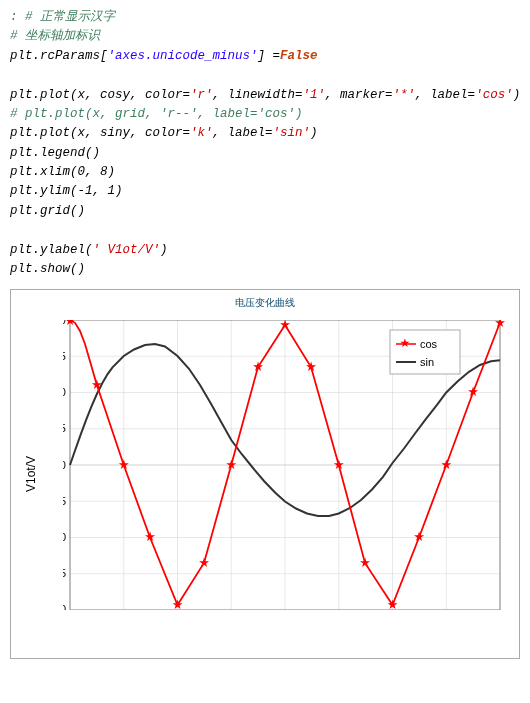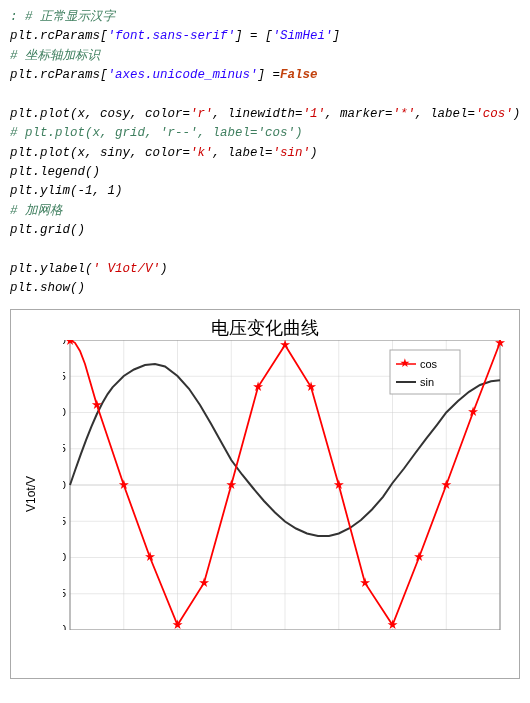--- a/index.html
+++ b/index.html
@@ -34,22 +34,22 @@
       margin: 4px 10px 10px 10px;
       border: 1px solid #aaa;
       background: #fff;
       position: relative;
       height: 370px;
     }
 
     .chart-title {
       text-align: center;
       font-family: SimHei, 'Microsoft YaHei', sans-serif;
-      font-size: 18px;
-      color: #000000;
+      font-size: 10px;
+      color: #0c4a6e;
       padding: 6px 0 2px 0;
     }
 
     .chart-area {
       position: absolute;
       left: 52px;
       right: 12px;
       top: 30px;
       bottom: 48px;
     }
@@ -68,30 +68,29 @@
       font-size: 12px;
       color: #000;
       white-space: nowrap;
     }
   </style>
 </head>
 <body>
 
 <div class="code-section">
   <div class="code-line comment">: # 正常显示汉字</div>
-  <div class="code-line plain">plt.rcParams[<span class="string">'font.sans-serif'</span>] = [<span class="string">'SimHei'</span>]</div>
   <div class="code-line comment"># 坐标轴加标识</div>
   <div class="code-line plain">plt.rcParams[<span class="string">'axes.unicode_minus'</span>] =<span class="keyword">False</span></div>
   <div class="code-line">&nbsp;</div>
   <div class="code-line plain">plt.plot(x, cosy, color=<span class="red-text">'r'</span>, linewidth=<span class="red-text">'1'</span>, marker=<span class="red-text">'*'</span>, label=<span class="red-text">'cos'</span>)</div>
   <div class="code-line comment"># plt.plot(x, grid, 'r--', label='cos')</div>
   <div class="code-line plain">plt.plot(x, siny, color=<span class="red-text">'k'</span>, label=<span class="red-text">'sin'</span>)</div>
   <div class="code-line plain">plt.legend()</div>
+  <div class="code-line plain">plt.xlim(0, 8)</div>
   <div class="code-line plain">plt.ylim(-1, 1)</div>
-  <div class="code-line comment"># 加网格</div>
   <div class="code-line plain">plt.grid()</div>
   <div class="code-line">&nbsp;</div>
   <div class="code-line plain">plt.ylabel(<span class="red-text">' V1ot/V'</span>)</div>
   <div class="code-line plain">plt.show()</div>
 </div>
 
 <div class="chart-container">
   <div class="chart-title">电压变化曲线</div>
 
   <div class="axis-label-y">V1ot/V</div>

